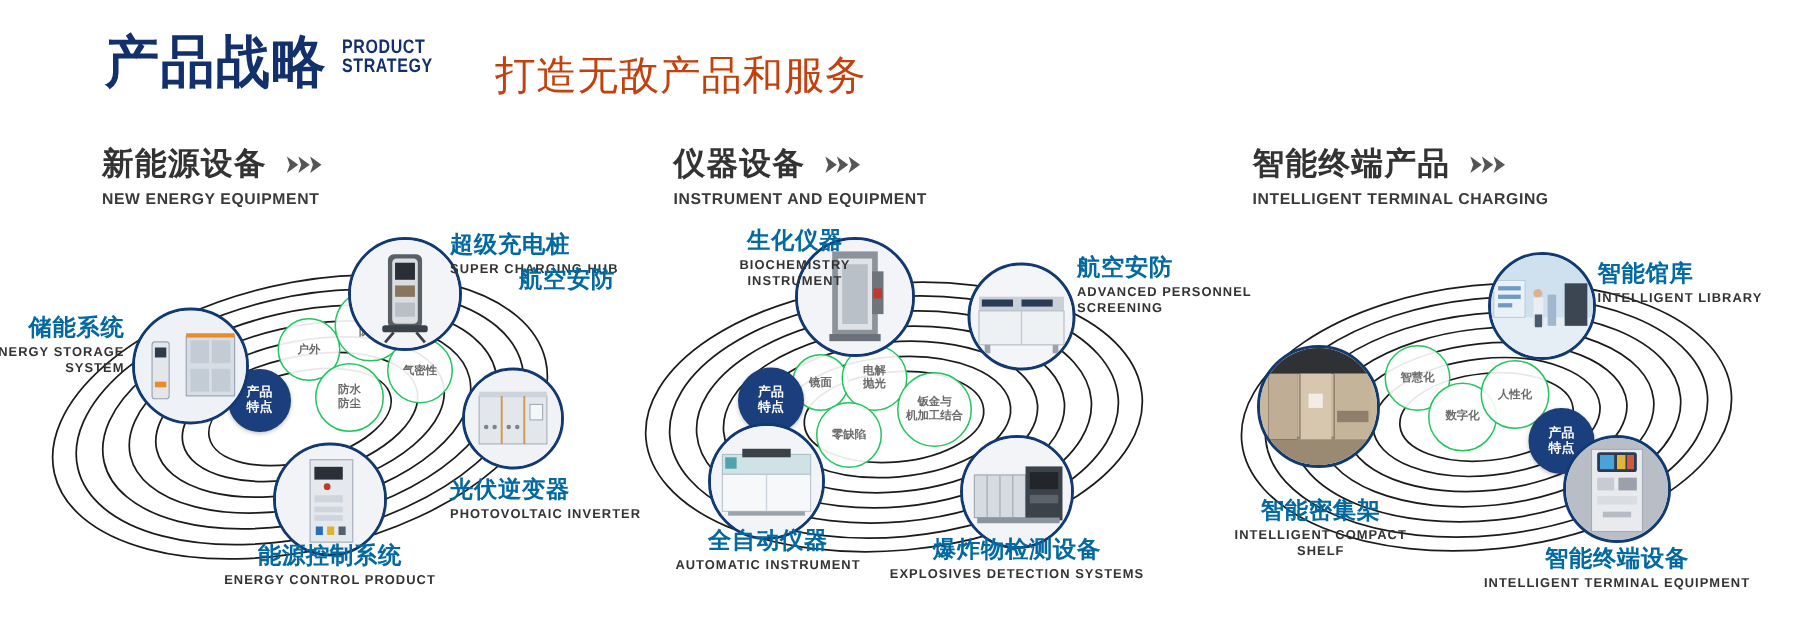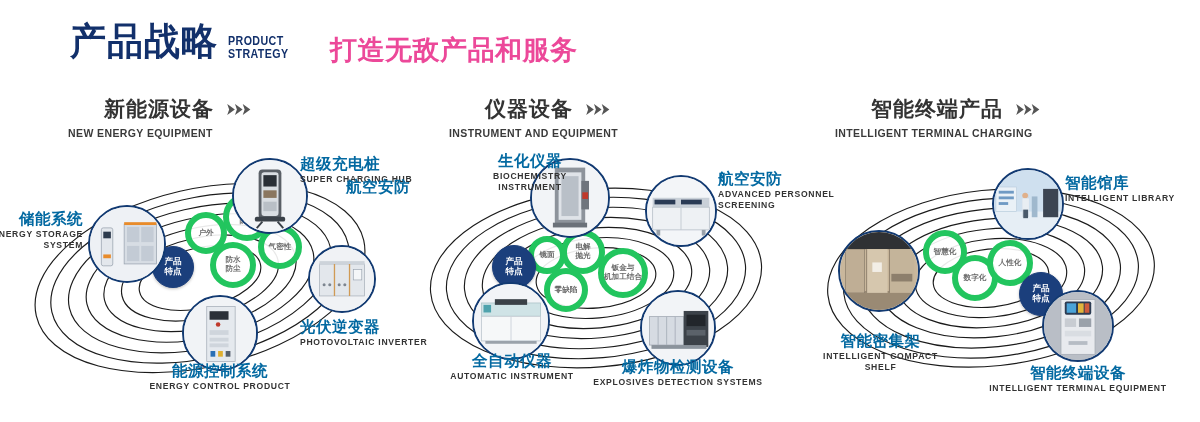--- a/index.html
+++ b/index.html
@@ -6,38 +6,38 @@
   body{
     width:1200px;height:422px;
     background:#ffffff;
     font-family:"Liberation Sans","DejaVu Sans",sans-serif;
     overflow:hidden;
     position:relative;
   }
   .page{position:relative;width:1200px;height:422px;}
 
   
-  .title-row{position:absolute;left:70px;top:24px;display:flex;align-items:flex-end;}
+  .title-row{position:absolute;left:70px;top:24px;display:flex;align-items:flex-start;}
   .title-cn{
     font-size:36px;font-weight:bold;color:#12306b;letter-spacing:1px;
     line-height:1;transform:scaleY(1.05);transform-origin:left bottom;
   }
   .title-en{
     margin-left:10px;color:#12306b;font-weight:bold;font-size:13px;
     line-height:13px;letter-spacing:.5px;transform:scaleX(.82);transform-origin:left center;
   }
   .title-slogan{
     position:absolute;left:330px;top:32px;
-    font-size:27px;font-weight:bold;color:#ec4899;letter-spacing:.5px;
+    font-size:27px;font-weight:normal;color:#c2410c;letter-spacing:.5px;
   }
 
   
   .sec-head{position:absolute;}
   .sec-head .cn{
-    font-size:21px;font-weight:bold;color:#333;letter-spacing:1px;display:flex;align-items:center;margin-left:36px;
+    font-size:21px;font-weight:bold;color:#333;letter-spacing:1px;display:flex;align-items:center;
   }
   .sec-head .arrows{
     margin-left:9px;color:#555;font-size:14px;font-weight:bold;letter-spacing:-2px;
     transform:scaleX(.8) scaleY(1.25);display:inline-block;
   }
   .sec-head .en{
     margin-top:4px;font-size:10.5px;color:#3a3a3a;letter-spacing:.4px;font-weight:600;
   }
   #sec1{left:68px;top:95px;}
   #sec2{left:449px;top:95px;}
@@ -70,21 +70,21 @@
   .nlabel.center{text-align:center;}
 
   
   .fbub{
     position:absolute;border-radius:50%;
     display:flex;align-items:center;justify-content:center;text-align:center;
     line-height:1.15;box-sizing:border-box;
   }
   .fbub.light{
     background:rgba(255,255,255,.9);
-    border:6px solid #22c55e;
+    border:1px solid #22c55e;
     color:#6b6b6b;font-size:7.6px;font-weight:600;
   }
   .fbub.main{
     background:#1b3f7c;color:#fff;font-size:8.6px;font-weight:bold;
     border:1px solid #1b3f7c;
     box-shadow:0 1px 3px rgba(0,0,0,.25);
   }
 </style>
 </head>
 <body>

